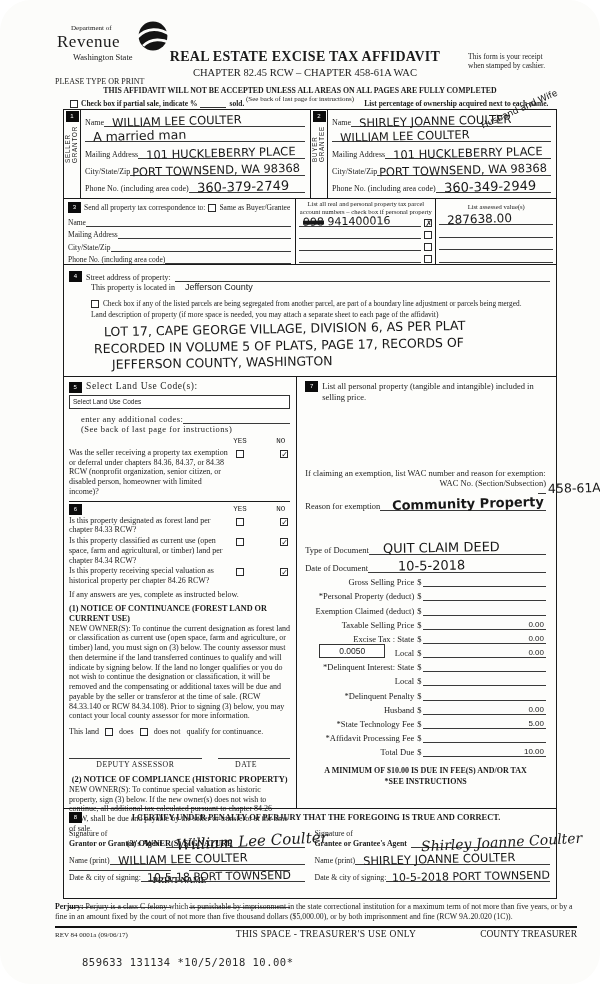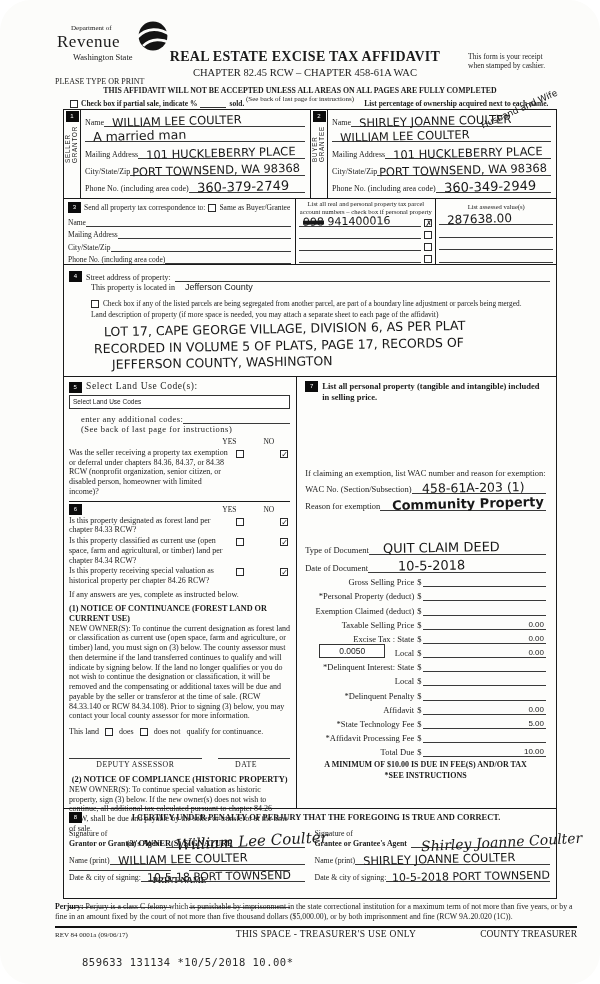--- a/index.html
+++ b/index.html
@@ -75,54 +75,54 @@
 
   
   .row-567 { display: flex; height: 432px; border-bottom: 1.2px solid #1a1a1a; }
   .col-left { width: 47.2%; padding: 3px 6px 0 5px; font-size: 8px; line-height: 1.22; }
   .col-right { flex: 1; border-left: 1.2px solid #1a1a1a; padding: 4px 10px 0 8px; font-size: 8.5px; position: relative; }
 
   .s5title { display: flex; gap: 4px; align-items: center; font-size: 9.5px; letter-spacing: .6px; height: 14px; }
   .selectbox { border: 1.2px solid #333; background: #fff; font-family: "Liberation Sans", sans-serif; font-size: 6.5px; padding: 2px 3px; margin: 1px 0 2px 0; }
   .addl { display: flex; align-items: flex-end; font-size: 8.5px; letter-spacing: .4px; height: 13px; margin-left: 12px; }
   .seeback2 { font-size: 8.5px; letter-spacing: .5px; margin-left: 12px; height: 13px; }
-  .ynhead { display: flex; width: 52px; justify-content: space-between; margin-left: auto; font-size: 7.5px; height: 10px; margin-right: 16px; }
+  .ynhead { display: flex; width: 52px; justify-content: space-between; margin-left: auto; font-size: 7.5px; height: 10px; margin-right: 5px; font-family: Liberation Mono, monospace; }
   .qrow { display: flex; margin-top: 1px; }
   .qtext { flex: 1; padding-right: 8px; }
   .qboxes { width: 52px; display: flex; justify-content: space-between; padding-top: 2px; margin-right: 2px; }
   .s6bar { display: flex; align-items: center; margin-top: 4px; border-top: 1px solid #1a1a1a; padding-top: 2px; }
   .ifyes { margin-top: 4px; }
   .ntitle { font-weight: bold; font-size: 8.2px; margin-top: 4px; }
   .nbody { font-size: 8px; text-align: left; }
   .landrow { display: flex; gap: 6px; align-items: center; margin-top: 5px; height: 12px; }
   .dep-lines { display: flex; gap: 16px; margin-top: 10px; }
   .dep-labels { display: flex; font-size: 7.8px; margin-top: 1px; }
   .dep-l1 { width: 60%; text-align: center; letter-spacing: .5px; }
   .dep-l2 { flex: 1; text-align: center; letter-spacing: .5px; }
   .center-b { text-align: center; font-weight: bold; font-size: 8.4px; margin-top: 5px; }
   .pair-lines { display: flex; gap: 18px; margin-top: 11px; }
 
   
   .s7head { display: flex; gap: 4px; }
-  .s7text { line-height: 1.35; font-weight: bold; }
+  .s7text { line-height: 1.35; }
   .claiming { margin-top: 0; }
-  .wacrow { display: flex; align-items: flex-end; height: 16px; }
+  .wacrow { display: flex; align-items: flex-end; height: 16px; flex-direction: column; }
   .reasonrow { display: flex; align-items: flex-end; height: 17px; }
   .docrow { display: flex; align-items: flex-end; height: 18px; }
   .wac-hw { position: absolute; left: 10px; bottom: -2px; font-size: 12.5px; transform: rotate(-1deg); }
   .reason-hw { position: absolute; left: 12px; bottom: -1px; font-size: 13px; transform: rotate(-1.5deg); font-weight: 600; }
   .doc-hw { position: absolute; left: 14px; bottom: -1px; font-size: 13px; transform: rotate(-1deg); }
   .fee { display: flex; align-items: flex-end; height: 14.2px; font-size: 8.5px; }
   .flabel { width: 112px; text-align: right; padding-right: 3px; flex: none; }
   .dollar { padding-right: 2px; flex: none; }
   .fline { flex: 1; border-bottom: 1px solid #3a3a3a; position: relative; height: 10px; }
   .fval { position: absolute; right: 2px; bottom: 0px; font-family: "Liberation Sans", sans-serif; font-size: 8px; }
   .ratebox { margin-left: 14px; width: 66px; border: 1.2px solid #333; background: #fff; text-align: center; font-family: "Liberation Sans", sans-serif; font-size: 8.5px; padding: 1px 0; flex: none; }
   .flabel-local { width: 32px; text-align: right; padding-right: 3px; flex: none; }
-  .mindue { text-align: center; font-weight: bold; font-size: 8px; margin-top: 3px; line-height: 1.35; }
+  .mindue { text-align: center; font-weight: bold; font-size: 8px; margin-top: 9px; line-height: 1.35; }
 
   
   .row-8 { height: 91px; padding: 3px 6px 0 5px; position: relative; }
   .certline { display: flex; align-items: center; }
   .cert { flex: 1; text-align: center; font-weight: bold; font-size: 8.4px; }
   .sigcols { display: flex; gap: 10px; margin-top: 3px; }
   .sigcol { width: 50%; font-size: 7.8px; }
   .sigrow { display: flex; align-items: flex-end; height: 22px; }
   .siglabels { line-height: 1.2; flex: none; padding-right: 4px; }
   .siglabels .b { font-weight: bold; }
@@ -516,21 +516,21 @@
             </span>
         </div>
         <div class="fee">
           <span class="flabel">*Delinquent Penalty</span>
           <span class="dollar">$</span>
           <span class="fline">
               <span class="fval"></span>
             </span>
         </div>
         <div class="fee">
-          <span class="flabel">Affidavit</span>
+          <span class="flabel">Husband</span>
           <span class="dollar">$</span>
           <span class="fline">
               <span class="fval">0.00</span>
             </span>
         </div>
         <div class="fee">
           <span class="flabel">*State Technology Fee</span>
           <span class="dollar">$</span>
           <span class="fline">
               <span class="fval">5.00</span>

